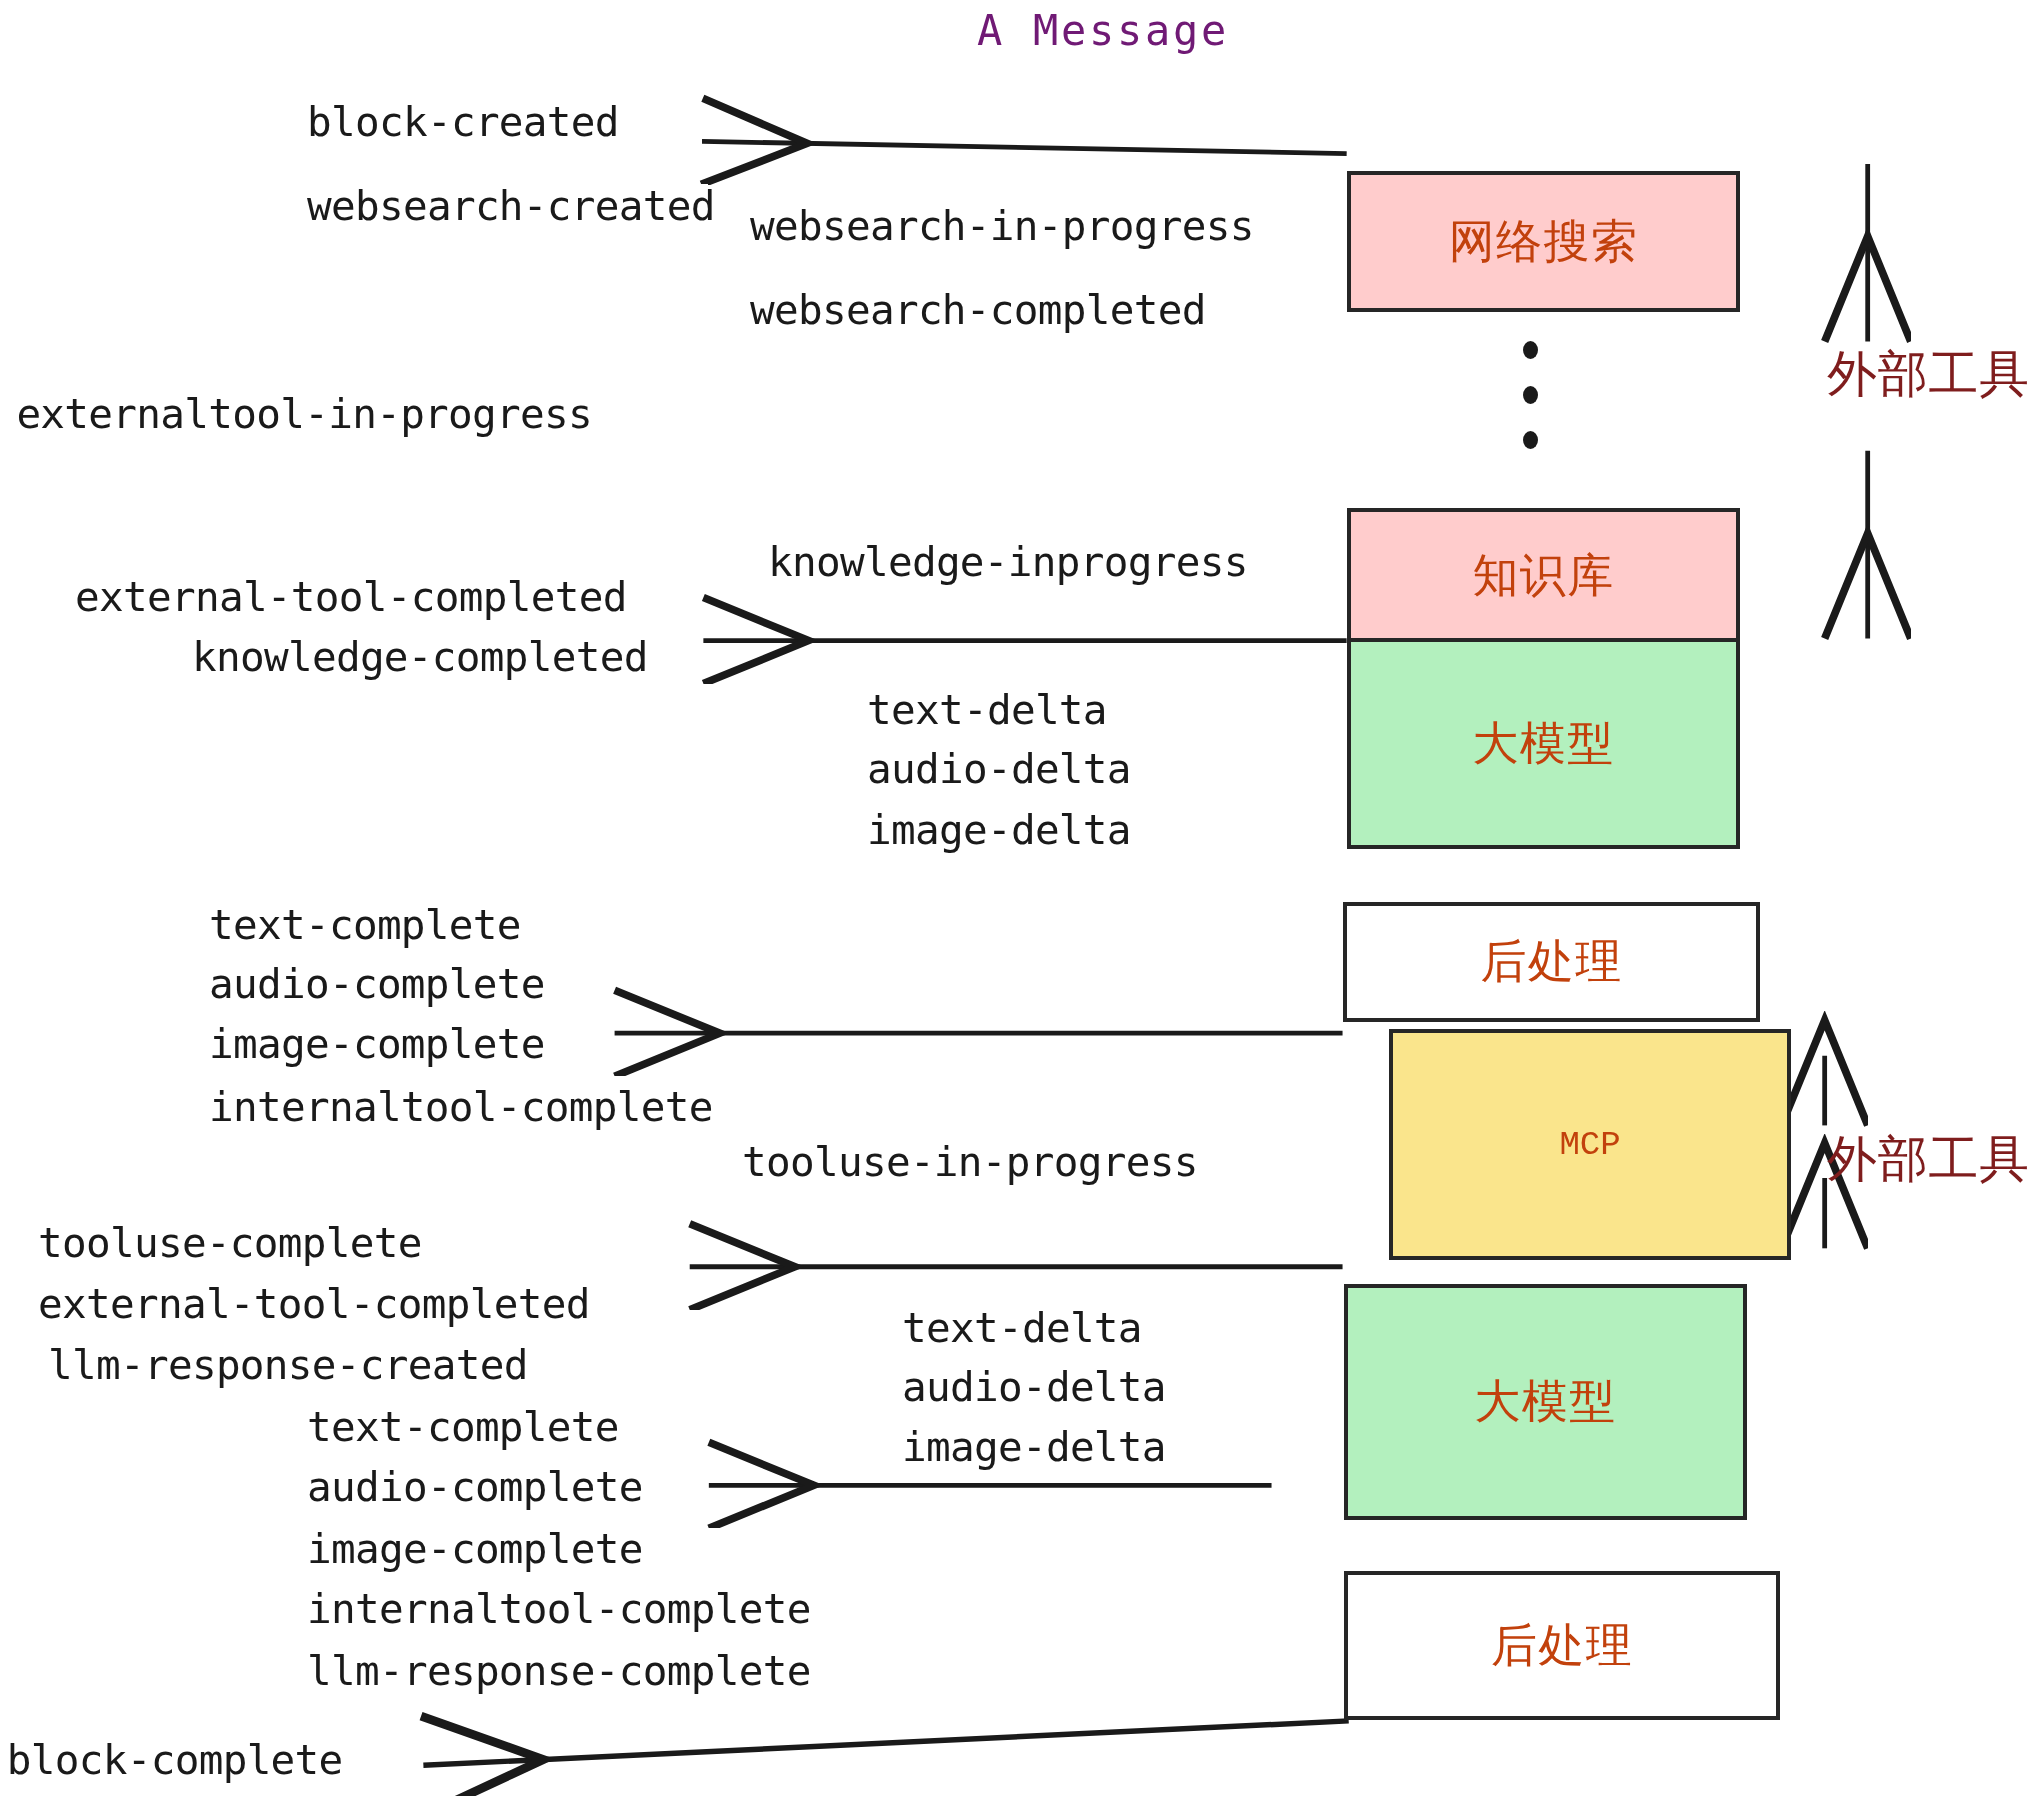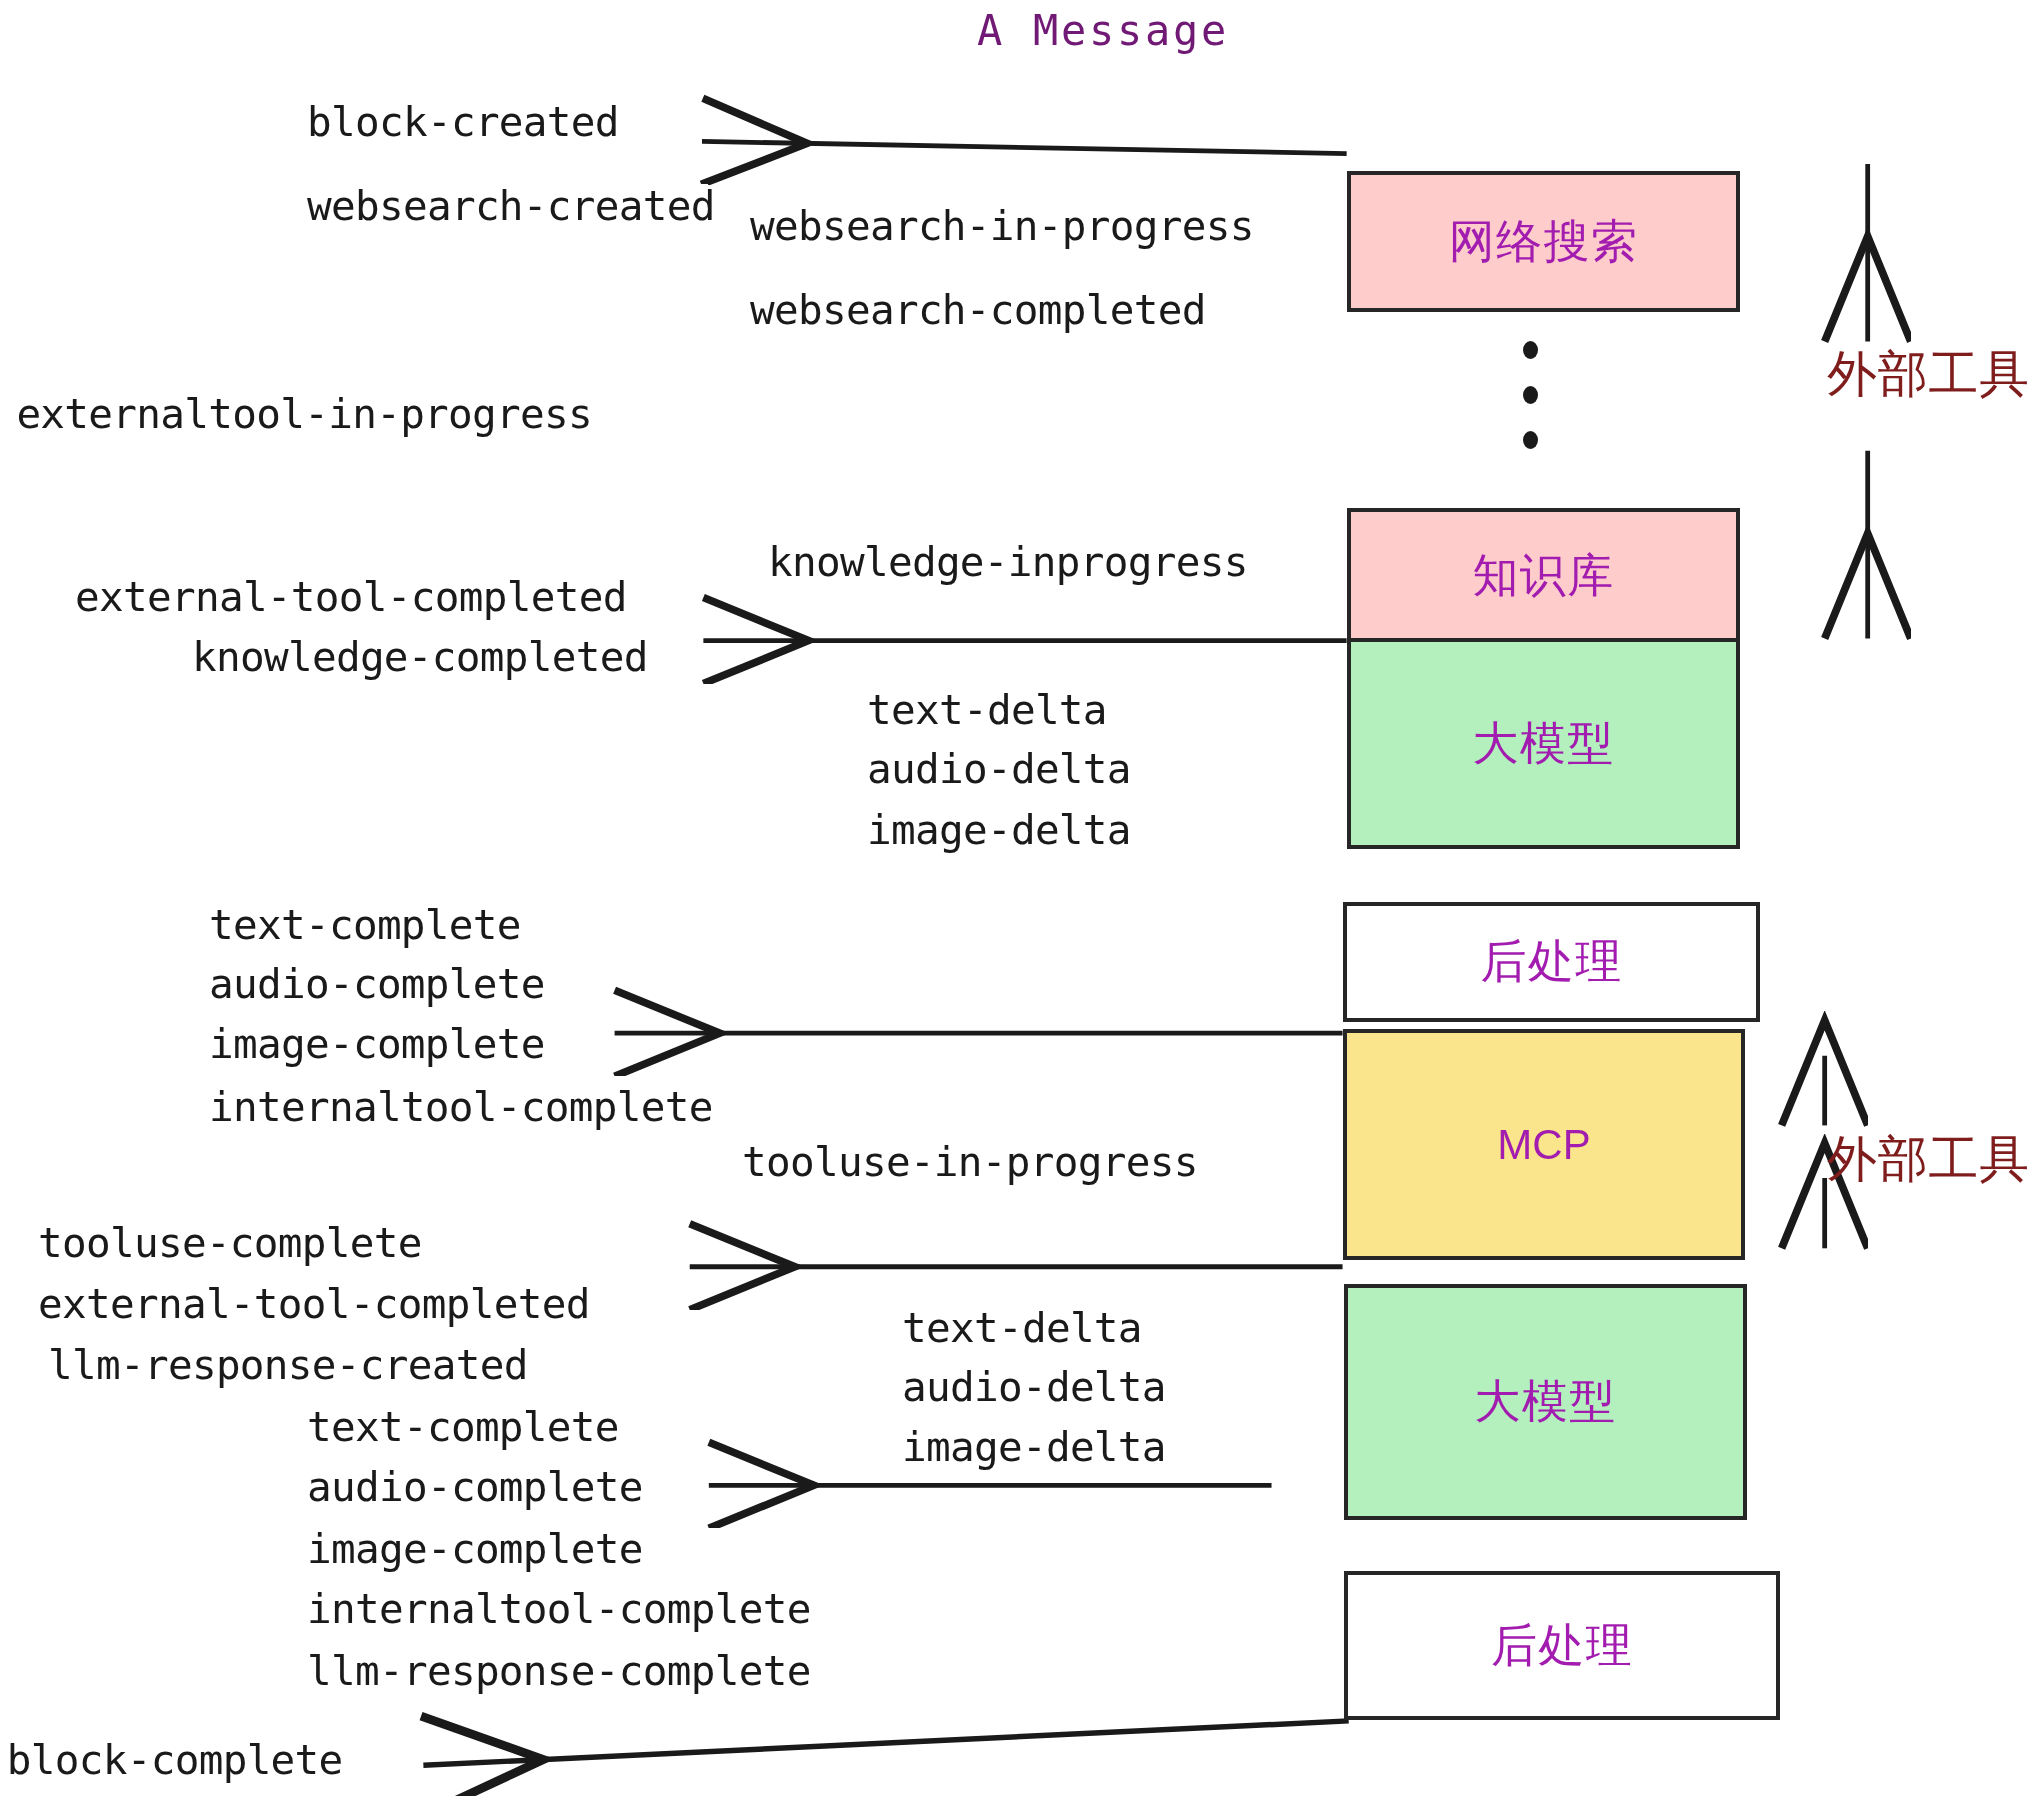--- a/index.html
+++ b/index.html
@@ -33,27 +33,28 @@
   }
   .box{
     position:absolute;
     box-sizing:border-box;
     border:4.8px solid #262626;
     display:flex;
     align-items:center;
     justify-content:center;
     font-family:"DejaVu Sans","Liberation Sans",sans-serif;
     font-size:46px;
-    color:#a21caf;
+    color:#c2410c;
     letter-spacing:1.4px;
   }
   .box.mono{
-    font-family:Liberation Sans, sans-serif;
-    font-size:42px;
+    font-family:Liberation Mono, monospace;
+    font-size:34px;
     letter-spacing:0;
+    margin-left:46px;
   }
   .side-lbl{
     position:absolute;
     white-space:nowrap;
     font-family:"DejaVu Sans","Liberation Sans",sans-serif;
     font-size:50px;
     color:#7f1d1d;
     letter-spacing:0.7px;
   }
   .dots{

